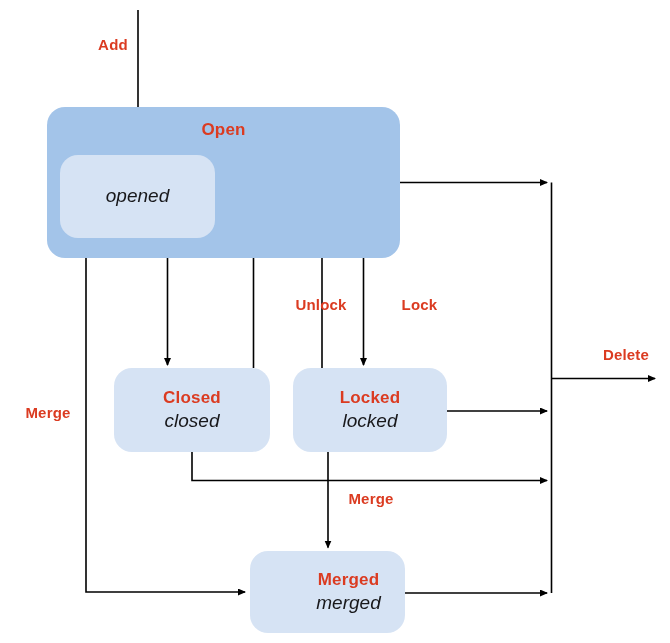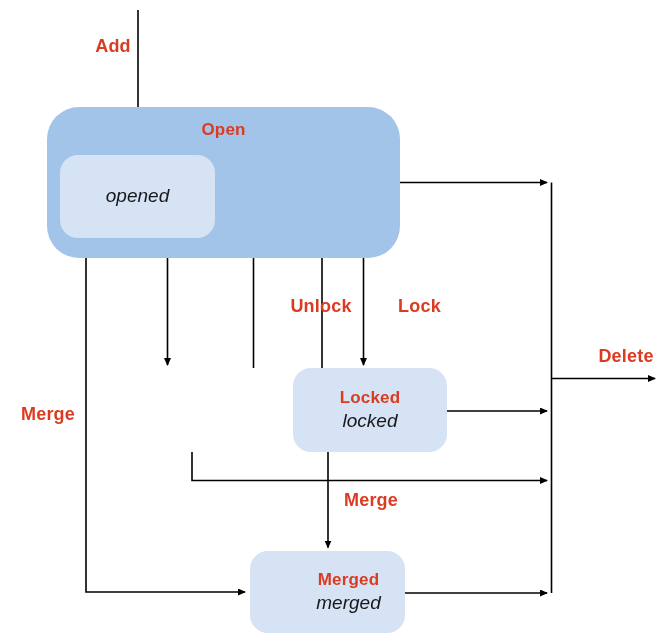--- a/index.html
+++ b/index.html
@@ -29,21 +29,21 @@
   }
   .connector {
     stroke: var(--line);
     stroke-width: 1.6;
     fill: none;
   }
 
   .container-state {
     position: absolute;
     background: var(--container-blue);
-    border-radius: 32px;
+    border-radius: 18px;
   }
   .container-title {
     position: absolute;
     width: 100%;
     top: 13px;
     text-align: center;
     font-weight: bold;
     font-size: 17px;
     color: var(--accent-red);
     letter-spacing: 0.2px;
@@ -70,21 +70,21 @@
     font-size: 19px;
     color: var(--ink);
   }
 
   .edge-label {
     position: absolute;
     width: 130px;
     margin-left: -65px;
     text-align: center;
     font-weight: bold;
-    font-size: 18px;
+    font-size: 15px;
     color: var(--accent-red);
     letter-spacing: 0.2px;
     white-space: nowrap;
   }
 </style>
 </head>
 <body>
 
 <div class="stage">
 
@@ -111,20 +111,24 @@
 
   <div class="container-state" style="left:47px; top:107px; width:353px; height:151px;">
     <div class="container-title">Open</div>
   </div>
 
   <div class="state-box" style="left:60px; top:155px; width:155px; height:83px;">
     <span class="state-instance">opened</span>
   </div>
 
 
+  <div class="state-box" style="left:114px; top:368px; width:156px; height:84px;">
+    <span class="state-name">Closed</span>
+    <span class="state-instance">closed</span>
+  </div>
 
   <div class="state-box" style="left:293px; top:368px; width:154px; height:84px;justify-content:center;">
     <span class="state-name">Locked</span>
     <span class="state-instance">locked</span>
   </div>
 
   <div class="state-box" style="left:250px; top:551px; width:155px; height:82px;padding-left:42px;">
     <span class="state-name">Merged</span>
     <span class="state-instance">merged</span>
   </div>

